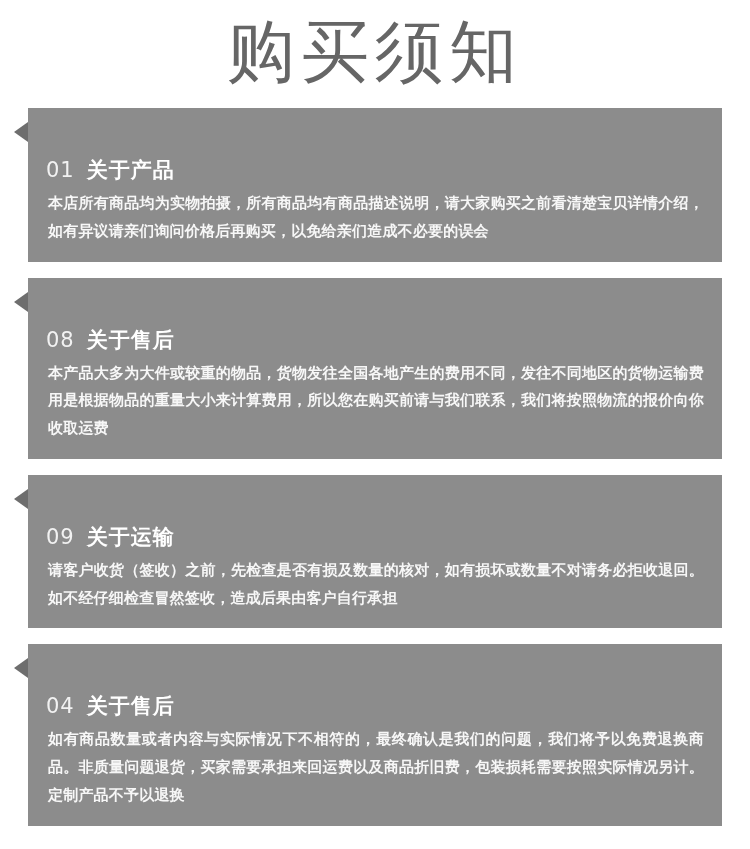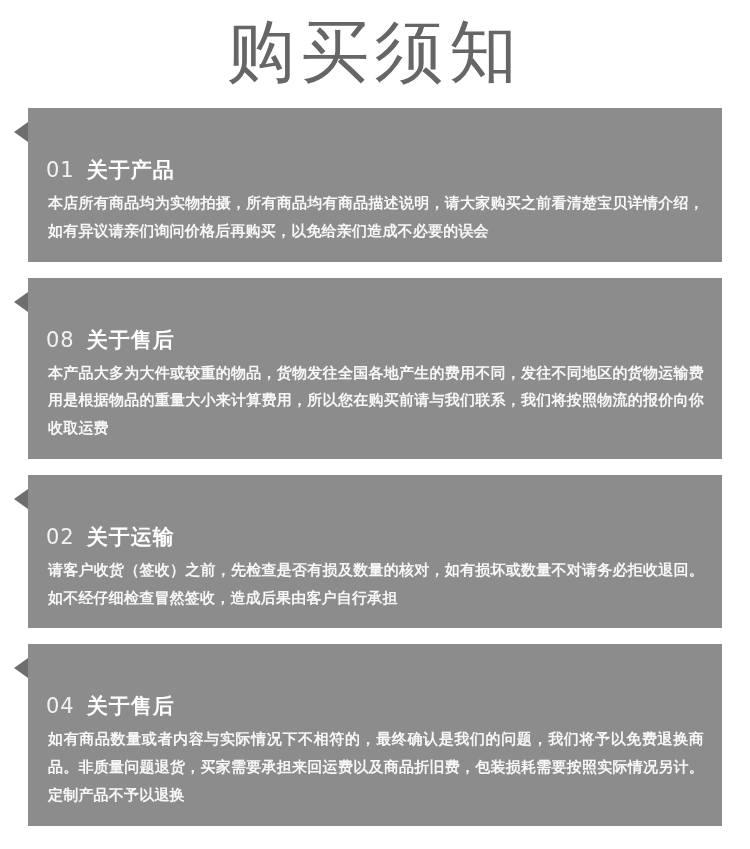--- a/index.html
+++ b/index.html
@@ -104,21 +104,21 @@
     <div class="section">
       <div class="sec-head">
         <span class="sec-num">08</span>
         <span class="sec-title">关于售后</span>
       </div>
       <div class="sec-body">本产品大多为大件或较重的物品，货物发往全国各地产生的费用不同，发往不同地区的货物运输费用是根据物品的重量大小来计算费用，所以您在购买前请与我们联系，我们将按照物流的报价向你收取运费</div>
     </div>
 
     <div class="section">
       <div class="sec-head">
-        <span class="sec-num">02</span>
+        <span class="sec-num">09</span>
         <span class="sec-title">关于运输</span>
       </div>
       <div class="sec-body">请客户收货（签收）之前，先检查是否有损及数量的核对，如有损坏或数量不对请务必拒收退回。如不经仔细检查冒然签收，造成后果由客户自行承担</div>
     </div>
 
     <div class="section">
       <div class="sec-head">
         <span class="sec-num">04</span>
         <span class="sec-title">关于售后</span>
       </div>

